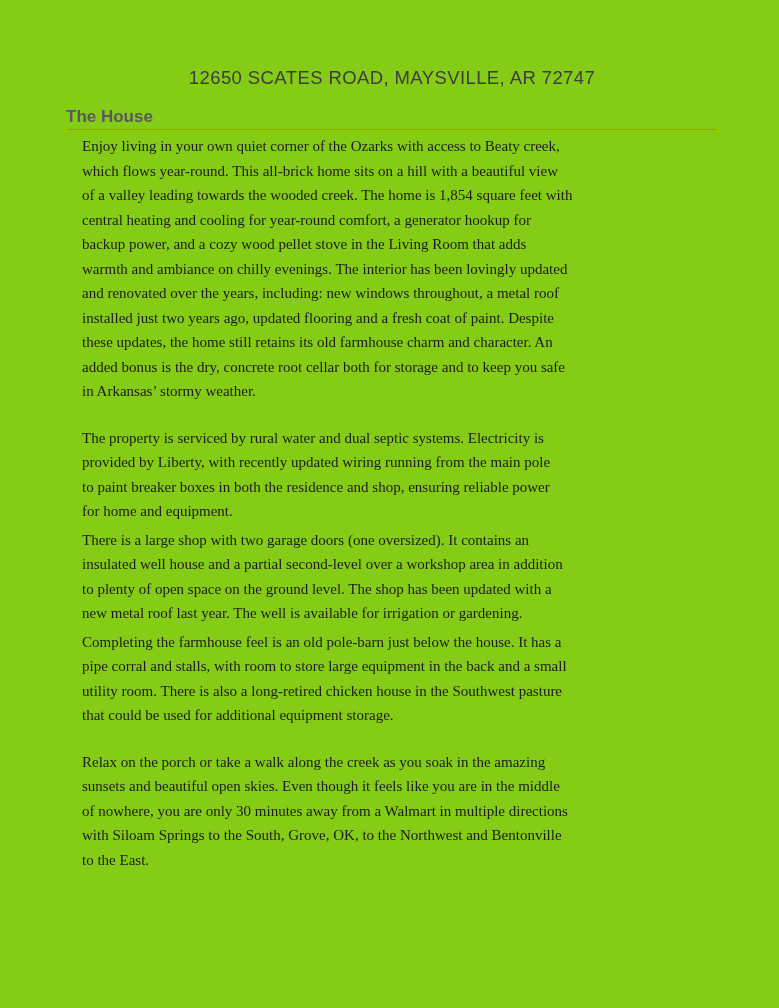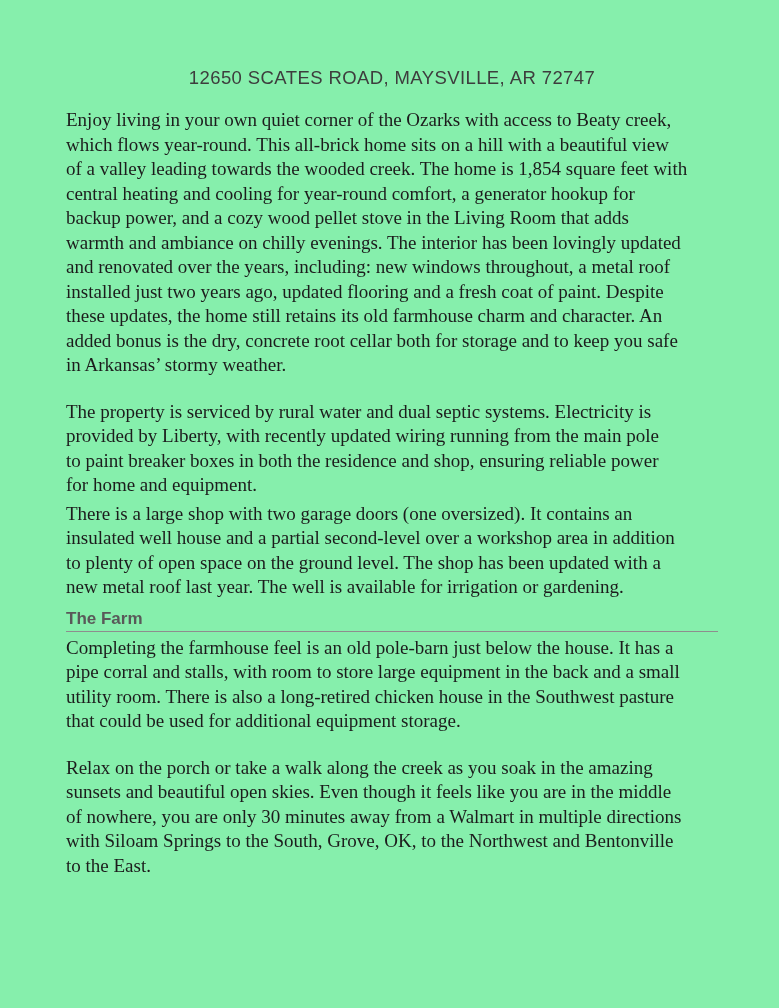--- a/index.html
+++ b/index.html
@@ -10,21 +10,21 @@
   body {
     width: 779px;
     height: 1008px;
     overflow: hidden;
   }
   .page {
     box-sizing: border-box;
     width: 779px;
     height: 1008px;
     padding: 67px 61px 0 66px;
-    background: #86efac;
+    background: #84cc16;
   }
   .doc-title {
     font-family: "Liberation Sans", sans-serif;
     font-size: 18.5px;
     line-height: 22px;
     font-weight: 400;
     letter-spacing: 0.4px;
     color: #3d3d3d;
     text-align: center;
     margin: 0 0 19px 0;
@@ -37,38 +37,39 @@
     font-size: 17px;
     line-height: 18px;
     font-weight: 700;
     color: #595959;
     margin: 10px 0 0 0;
     padding-bottom: 3px;
     border-bottom: 1.5px solid #8e8e8e;
   }
   .body-par {
     font-family: "Liberation Serif", serif;
-    font-size: 19px;
+    font-size: 15px;
     line-height: 24.5px;
     color: #1c1c1c;
-    margin: 4px 0 0 0;
+    margin: 4px 0 0 16px;
     white-space: pre;
   }
   .body-par + .body-par {
     margin-top: 22px;
   }
 </style>
 </head>
 <body>
 
 <div class="page">
 
   <div class="doc-title">12650 SCATES ROAD, MAYSVILLE, AR 72747</div>
 
   <section class="doc-section">
+    <h2 class="section-heading">The House</h2>
     <p class="body-par">Enjoy living in your own quiet corner of the Ozarks with access to Beaty creek,
 which flows year-round. This all-brick home sits on a hill with a beautiful view
 of a valley leading towards the wooded creek. The home is 1,854 square feet with
 central heating and cooling for year-round comfort, a generator hookup for
 backup power, and a cozy wood pellet stove in the Living Room that adds
 warmth and ambiance on chilly evenings. The interior has been lovingly updated
 and renovated over the years, including: new windows throughout, a metal roof
 installed just two years ago, updated flooring and a fresh coat of paint. Despite
 these updates, the home still retains its old farmhouse charm and character. An
 added bonus is the dry, concrete root cellar both for storage and to keep you safe
@@ -80,21 +81,20 @@
   </section>
 
   <section class="doc-section">
     <p class="body-par">There is a large shop with two garage doors (one oversized). It contains an
 insulated well house and a partial second-level over a workshop area in addition
 to plenty of open space on the ground level. The shop has been updated with a
 new metal roof last year. The well is available for irrigation or gardening.</p>
   </section>
 
   <section class="doc-section">
-    <h2 class="section-heading">The Farm</h2>
     <p class="body-par">Completing the farmhouse feel is an old pole-barn just below the house. It has a
 pipe corral and stalls, with room to store large equipment in the back and a small
 utility room. There is also a long-retired chicken house in the Southwest pasture
 that could be used for additional equipment storage.</p>
     <p class="body-par">Relax on the porch or take a walk along the creek as you soak in the amazing
 sunsets and beautiful open skies. Even though it feels like you are in the middle
 of nowhere, you are only 30 minutes away from a Walmart in multiple directions
 with Siloam Springs to the South, Grove, OK, to the Northwest and Bentonville
 to the East.</p>
   </section>

